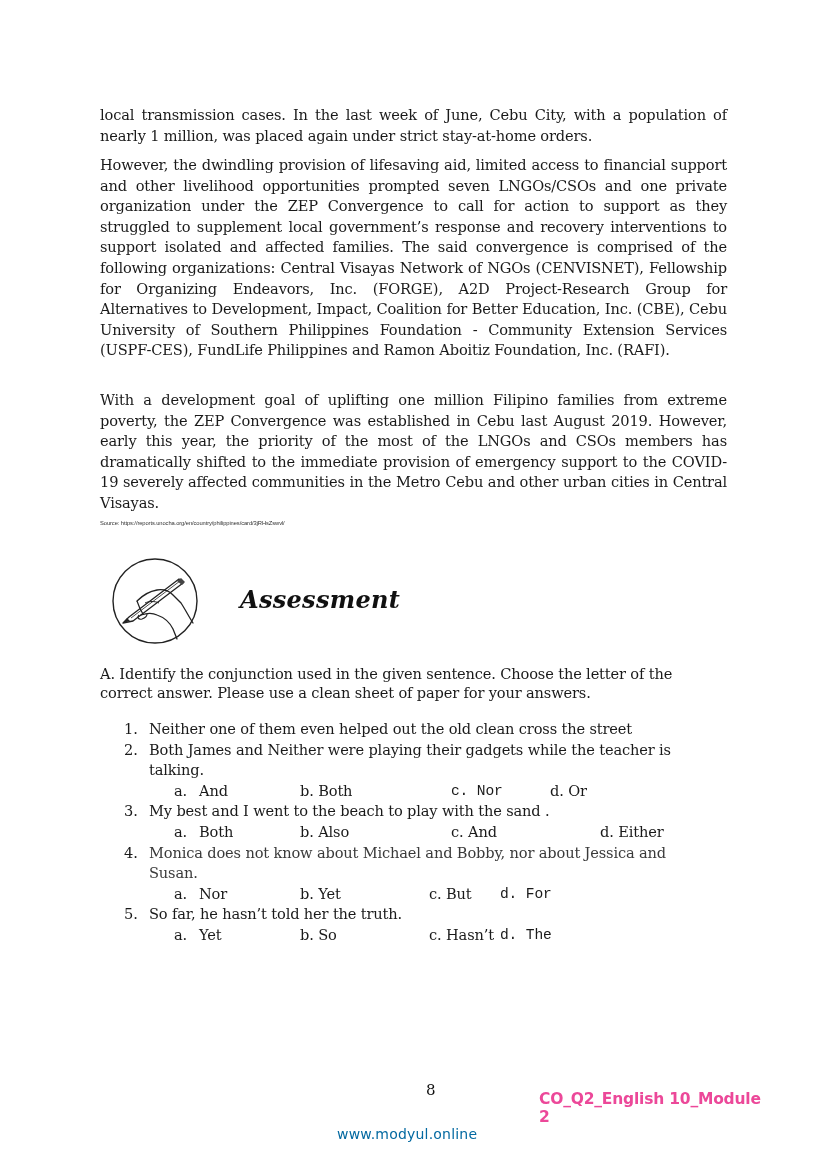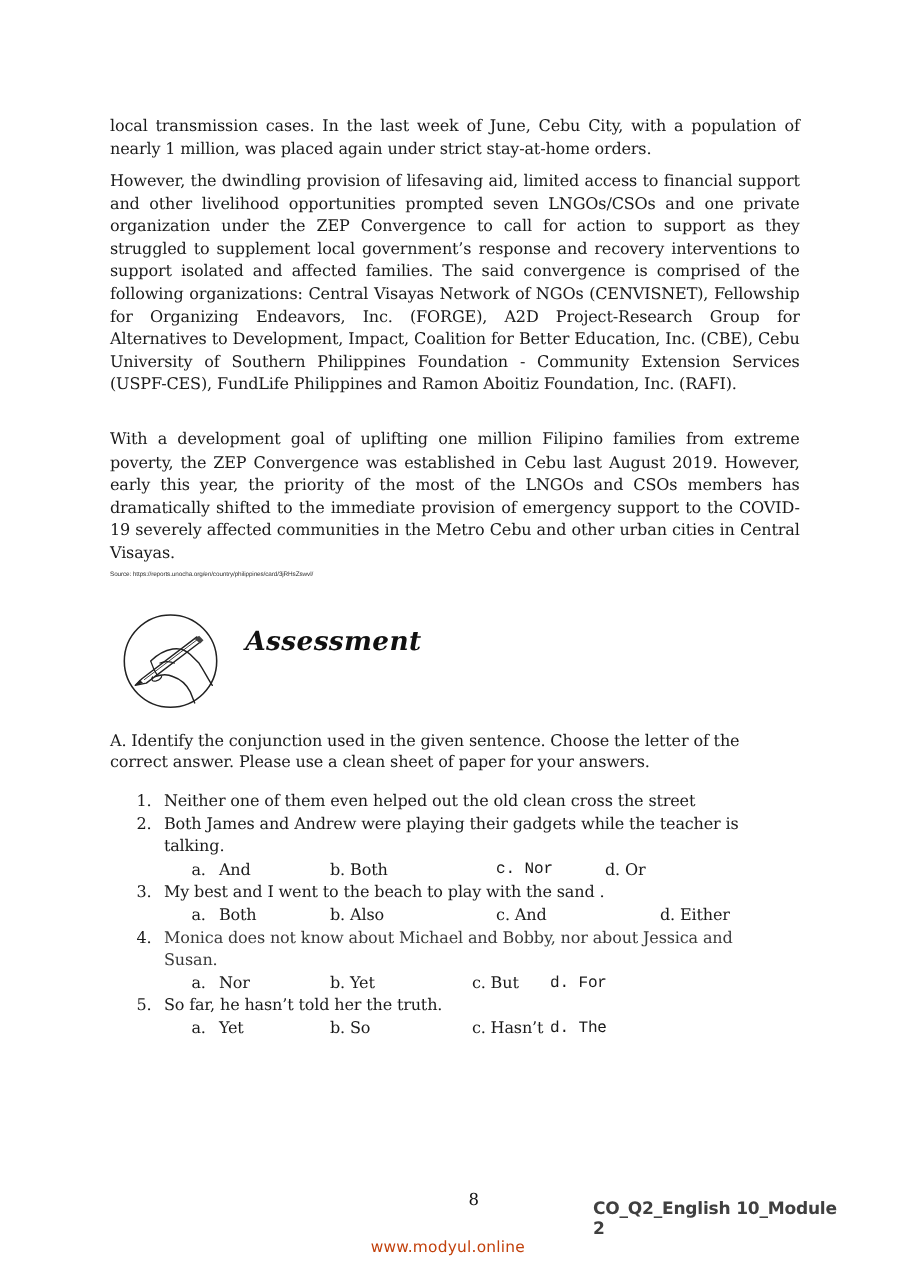--- a/index.html
+++ b/index.html
@@ -54,21 +54,21 @@
     .section-title {
       position: absolute;
       left: 223px;
       top: 568px;
       font-family: "DejaVu Serif", serif;
       font-weight: bold;
       font-style: italic;
       font-size: 24px;
       letter-spacing: 0.3px;
       color: #111;
-      margin: 0;
+      margin: 17px;
     }
     .instructions {
       position: absolute;
       left: 100px;
       top: 665px;
       width: 627px;
       font-size: 14.6px;
       line-height: 18.5px;
       margin: 0;
       letter-spacing: -0.15px;
@@ -128,29 +128,29 @@
       color: #111;
     }
     .footer-code {
       position: absolute;
       left: 539px;
       top: 1090px;
       font-family: "DejaVu Sans", sans-serif;
       font-weight: bold;
       font-size: 15.5px;
       letter-spacing: -0.2px;
-      color: #404040;
+      color: #ec4899;
     }
     .watermark {
       position: absolute;
       left: 337px;
       top: 1126px;
       font-family: "DejaVu Sans", sans-serif;
       font-size: 14px;
-      color: #c2410c;
+      color: #0369a1;
       letter-spacing: 0.2px;
     }
   </style>
 </head>
 <body>
 
 <div class="page">
 
   <p class="para" id="p1">local transmission cases. In the last week of June, Cebu City, with a population of nearly 1 million, was placed again under strict stay-at-home orders.</p>
   <p class="para" id="p2">However, the dwindling provision of lifesaving aid, limited access to financial support and other livelihood opportunities prompted seven LNGOs/CSOs and one private organization under the ZEP Convergence to call for action to support as they struggled to supplement local government’s response and recovery interventions to support isolated and affected families. The said convergence is comprised of the following organizations: Central Visayas Network of NGOs (CENVISNET), Fellowship for Organizing Endeavors, Inc. (FORGE), A2D Project-Research Group for Alternatives to Development, Impact, Coalition for Better Education, Inc. (CBE), Cebu University of Southern Philippines Foundation - Community Extension Services (USPF-CES), FundLife Philippines and Ramon Aboitiz Foundation, Inc. (RAFI).</p>
@@ -184,21 +184,21 @@
     <li class="q">
       <div class="qline">
         <span class="qnum">1.</span>
         <span class="qtext">Neither one of them even helped out the old clean cross the street</span>
       </div>
     </li>
 
     <li class="q">
       <div class="qline">
         <span class="qnum">2.</span>
-        <span class="qtext">Both James and Andrew were playing their gadgets while the teacher is talking.</span>
+        <span class="qtext">Both James and Neither were playing their gadgets while the teacher is talking.</span>
       </div>
       <div class="opts mid">
         <span class="opt first"><span class="letter">a.</span><span>And</span></span>
         <span class="opt o2"><span>b.</span> <span>Both</span></span>
         <span class="opt o3"><span>c.</span> <span>Nor</span></span>
         <span class="opt o4"><span>d.</span> <span>Or</span></span>
       </div>
     </li>
 
     <li class="q">

